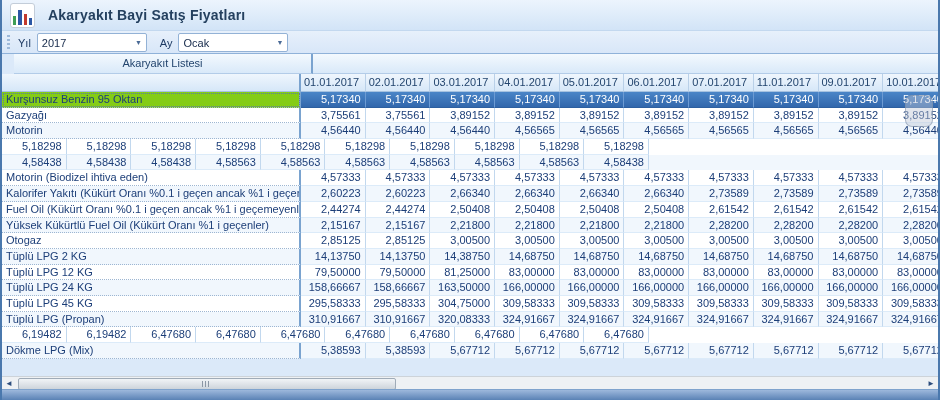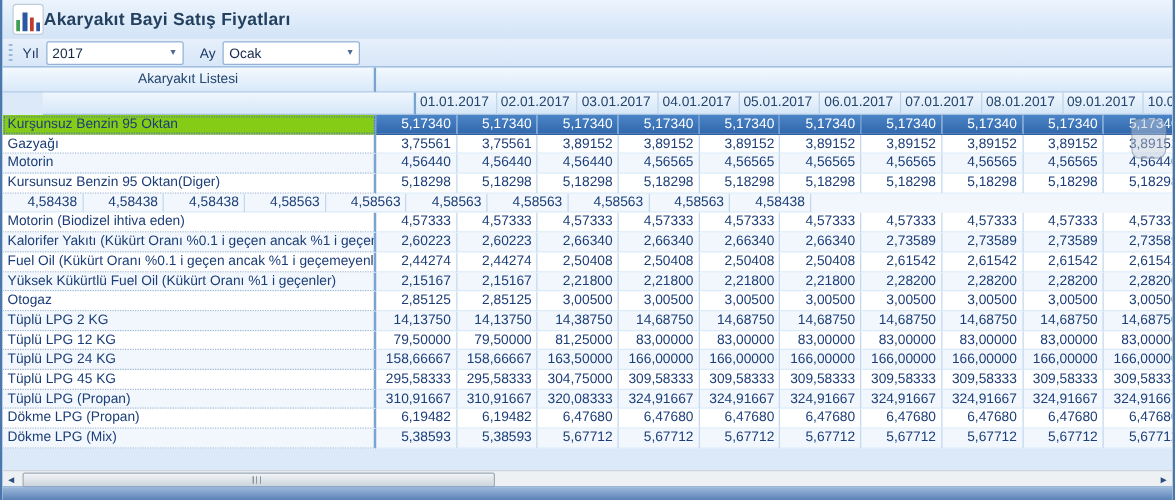--- a/index.html
+++ b/index.html
@@ -11,40 +11,40 @@
   
   .titlebar{height:30px;background:linear-gradient(#ecf4fd,#d2e4f7);display:flex;align-items:center;
     padding-left:8px;border-bottom:1px solid #c3d8ef;}
   .app-icon{width:25px;height:25px;background:#fff;border:1px solid #c3cdd9;border-radius:3px;
     display:flex;align-items:flex-end;justify-content:center;gap:2px;padding:2px 2px;box-sizing:border-box;}
   .app-icon i{display:block;width:4px;}
   .bar-g{height:9px;background:#3f9e56;}
   .bar-b{height:15px;background:#2b57a5;}
   .bar-r{height:11px;background:#c23a2e;}
   .bar-b2{height:7px;background:#2b57a5;}
-  .title{font-size:14px;font-weight:bold;color:#24405f;letter-spacing:.2px;}
+  .title{font-size:14px;font-weight:bold;color:#24405f;margin-left:13px;letter-spacing:.2px;}
   
   .toolbar{height:23px;background:linear-gradient(#e7f0fb,#d7e6f8);display:flex;align-items:center;
     border-bottom:1px solid #bcd1ea;padding-left:3px;}
   .grip{width:3px;height:15px;margin:0 8px 0 2px;
     background:repeating-linear-gradient(#9db9da 0 2px,transparent 2px 4px);}
   .tb-label{font-size:11px;color:#1d3a63;margin-right:6px;}
   .combo{width:100px;height:17px;background:#fff;border:1px solid #93b2d6;border-radius:2px;
     display:flex;align-items:center;justify-content:space-between;
     padding:0 4px;font-size:11px;color:#15294a;margin-right:13px;gap:48px;}
   .combo .arrow{font-size:7px;color:#4a6a96;line-height:1;}
   
   .grid{position:absolute;top:53px;left:0;right:0;bottom:23px;display:flex;flex-direction:column;
     background:#dbe9f9;overflow:hidden;border-top:1px solid #8fb2d9;}
-  .band{display:flex;height:20px;flex:0 0 auto;}
+  .band{display:flex;height:20px;flex:0 0 auto;margin-left:12px;}
   .list-header{width:299px;flex:0 0 299px;box-sizing:border-box;
     background:linear-gradient(#f3f9fe,#d9e9f9);border-right:2px solid #7aa3cf;border-bottom:1px solid #b3cce8;
     text-align:center;font-size:11px;color:#23456e;line-height:19px;}
   .band-fill{flex:1;background:linear-gradient(#f3f9fe,#d9e9f9);border-bottom:1px solid #b3cce8;}
-  .date-row{display:flex;height:18px;flex:0 0 auto;overflow:hidden;margin-left:32px;}
+  .date-row{display:flex;height:18px;flex:0 0 auto;overflow:hidden;}
   .empty-left{width:299px;flex:0 0 299px;box-sizing:border-box;
     background:linear-gradient(#eff6fd,#d6e7f8);border-right:2px solid #7aa3cf;border-bottom:1px solid #a6c2e0;}
   .date-cell{width:64.7px;flex:0 0 64.7px;box-sizing:border-box;
     background:linear-gradient(#eff6fd,#d6e7f8);border-right:1px solid #b9d0e8;border-bottom:1px solid #a6c2e0;
     font-size:11px;color:#23456e;line-height:17px;padding-left:3px;white-space:nowrap;overflow:hidden;}
   .grid-body{flex:0 0 auto;}
   .grid-row{display:flex;height:15.7px;overflow:hidden;}
   .grid-row:nth-child(odd){background:#f1f7fd;}
   .grid-row:nth-child(even){background:#ffffff;}
   .name-cell{width:299px;flex:0 0 299px;box-sizing:border-box;border-right:2px solid #7aa3cf;
@@ -112,21 +112,21 @@
     <div class="date-row">
       <div class="empty-left"></div>
 
     <div class="date-cell">01.01.2017</div>
         <div class="date-cell">02.01.2017</div>
         <div class="date-cell">03.01.2017</div>
         <div class="date-cell">04.01.2017</div>
         <div class="date-cell">05.01.2017</div>
         <div class="date-cell">06.01.2017</div>
         <div class="date-cell">07.01.2017</div>
-        <div class="date-cell">08.01.2017</div>
+        <div class="date-cell">11.01.2017</div>
         <div class="date-cell">09.01.2017</div>
         <div class="date-cell">10.01.2017</div>
       </div>
     <div class="grid-body">
 
     <div class="grid-row selected">
           <div class="name-cell">Kurşunsuz Benzin 95 Oktan</div>
           <div class="val-cell">5,17340</div>
           <div class="val-cell">5,17340</div>
           <div class="val-cell">5,17340</div>
@@ -158,21 +158,20 @@
           <div class="val-cell">4,56440</div>
           <div class="val-cell">4,56565</div>
           <div class="val-cell">4,56565</div>
           <div class="val-cell">4,56565</div>
           <div class="val-cell">4,56565</div>
           <div class="val-cell">4,56565</div>
           <div class="val-cell">4,56565</div>
           <div class="val-cell">4,56440</div>
         </div>
         <div class="grid-row">
-          <div class="name-cell">Kursunsuz Benzin 95 Oktan(Diger)</div>
           <div class="val-cell">5,18298</div>
           <div class="val-cell">5,18298</div>
           <div class="val-cell">5,18298</div>
           <div class="val-cell">5,18298</div>
           <div class="val-cell">5,18298</div>
           <div class="val-cell">5,18298</div>
           <div class="val-cell">5,18298</div>
           <div class="val-cell">5,18298</div>
           <div class="val-cell">5,18298</div>
           <div class="val-cell">5,18298</div>
@@ -313,21 +312,20 @@
           <div class="val-cell">320,08333</div>
           <div class="val-cell">324,91667</div>
           <div class="val-cell">324,91667</div>
           <div class="val-cell">324,91667</div>
           <div class="val-cell">324,91667</div>
           <div class="val-cell">324,91667</div>
           <div class="val-cell">324,91667</div>
           <div class="val-cell">324,91667</div>
         </div>
         <div class="grid-row">
-          <div class="name-cell">Dökme LPG (Propan)</div>
           <div class="val-cell">6,19482</div>
           <div class="val-cell">6,19482</div>
           <div class="val-cell">6,47680</div>
           <div class="val-cell">6,47680</div>
           <div class="val-cell">6,47680</div>
           <div class="val-cell">6,47680</div>
           <div class="val-cell">6,47680</div>
           <div class="val-cell">6,47680</div>
           <div class="val-cell">6,47680</div>
           <div class="val-cell">6,47680</div>

